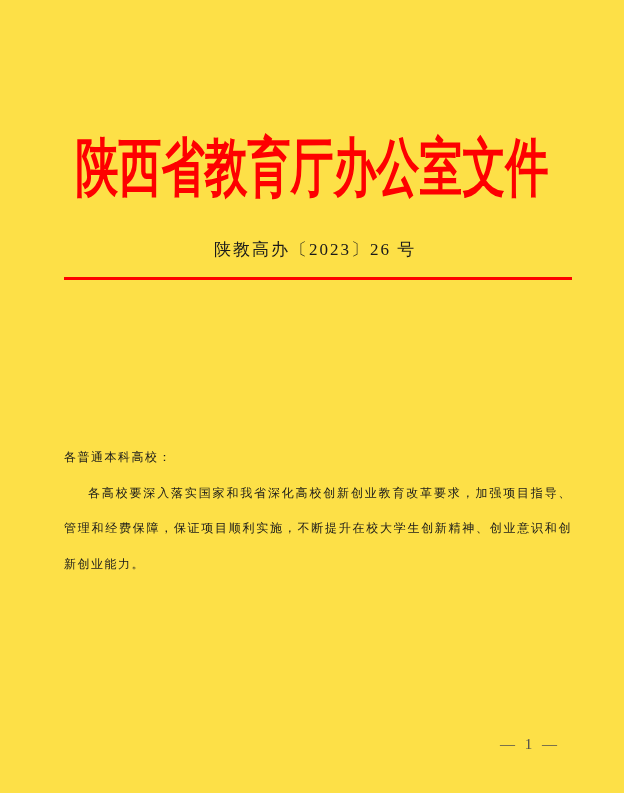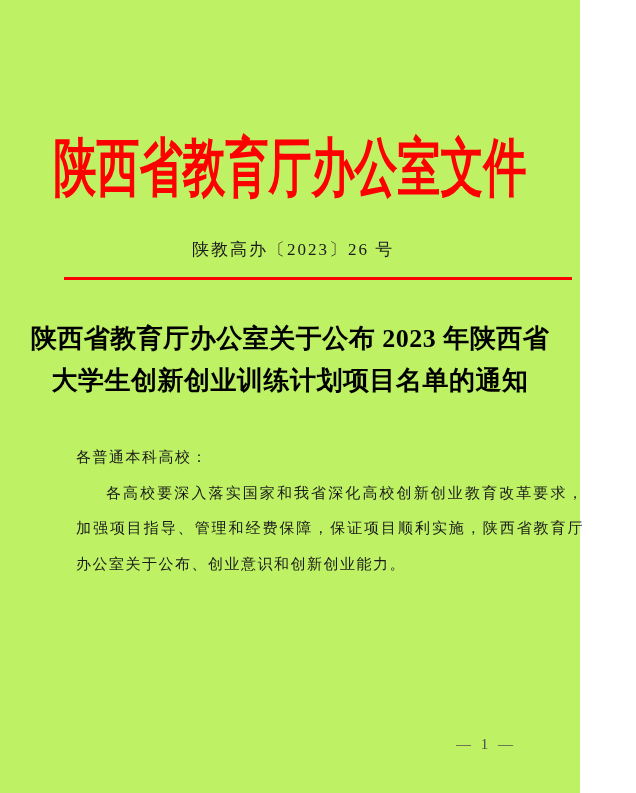--- a/index.html
+++ b/index.html
@@ -7,23 +7,23 @@
   body {
     width: 636px;
     height: 793px;
     font-family: "Liberation Serif", "DejaVu Serif", serif;
     position: relative;
     overflow: hidden;
   }
   .page {
     position: absolute;
     top: 0; left: 0;
-    width: 580px;
+    width: 624px;
     height: 793px;
-    background: #bef264;
+    background: #fde047;
   }
   
   .org-title {
     position: absolute;
     top: 132px;
     left: 0;
     right: 0;
     height: 72px;
     display: flex;
     align-items: center;
@@ -71,26 +71,25 @@
     line-height: 42px;
     letter-spacing: 0.5px;
   }
   .title-line { display: block; white-space: nowrap; }
   
   .body-block {
     position: absolute;
     top: 440px;
     left: 64px;
     width: 508px;
-    font-size: 15px;
+    font-size: 12px;
     color: #1a1a1a;
     line-height: 35.7px;
     letter-spacing: 1.5px;
     text-align: justify;
-    margin-left: 12px;
   }
   .salutation { text-indent: 0; }
   .para { text-indent: 2em; }
   
   .page-number {
     position: absolute;
     top: 736px;
     right: 64px;
     font-size: 15px;
     color: #4d4d4d;
@@ -102,25 +101,21 @@
 <body>
 
 <div class="page">
 
   <div class="org-title">陕西省教育厅办公室文件</div>
 
   <div class="doc-number">陕教高办〔2023〕26 号</div>
 
   <div class="red-line"></div>
 
-  <h1 class="title">
-    <span class="title-line">陕西省教育厅办公室关于公布 2023 年陕西省</span>
-    <span class="title-line">大学生创新创业训练计划项目名单的通知</span>
-  </h1>
 
   <div class="body-block">
     <p class="salutation">各普通本科高校：</p>
-    <p class="para">各高校要深入落实国家和我省深化高校创新创业教育改革要求，加强项目指导、管理和经费保障，保证项目顺利实施，陕西省教育厅办公室关于公布、创业意识和创新创业能力。</p>
+    <p class="para">各高校要深入落实国家和我省深化高校创新创业教育改革要求，加强项目指导、管理和经费保障，保证项目顺利实施，不断提升在校大学生创新精神、创业意识和创新创业能力。</p>
   </div>
 
   <div class="page-number">— 1 —</div>
 
 </div>
 
 </body></html>

